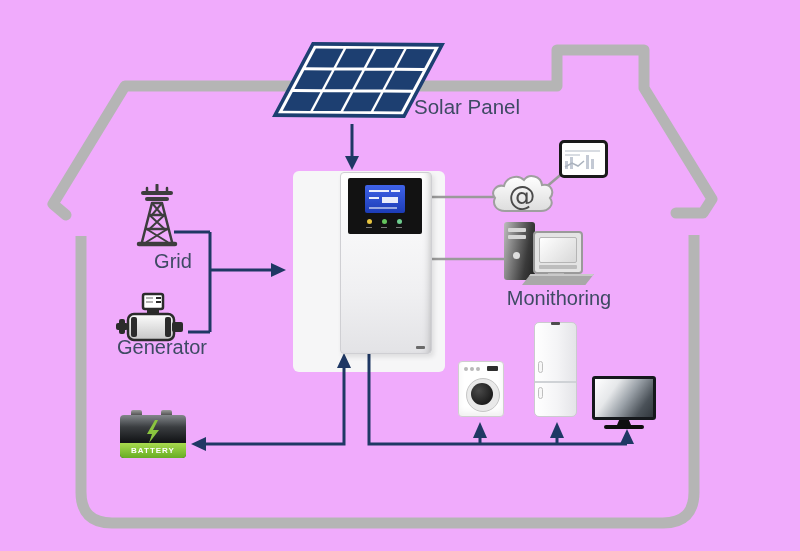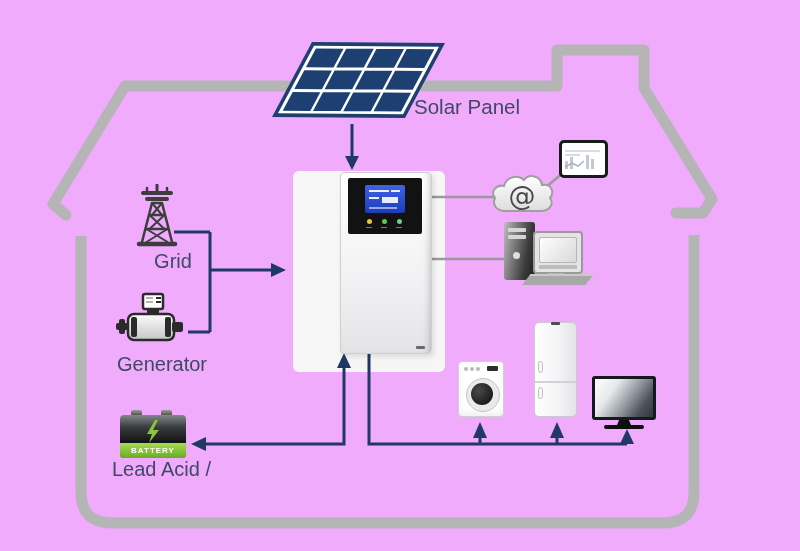--- a/index.html
+++ b/index.html
@@ -158,34 +158,33 @@
     <rect x="40" y="5" width="5" height="2" fill="#2b2b2b"></rect>
     <rect x="40" y="9" width="5" height="2" fill="#2b2b2b"></rect>
     <rect x="31" y="16" width="12" height="6" fill="#2b2b2b"></rect>
     <rect x="12" y="22" width="46" height="26" rx="6" fill="url(#genGrad)" stroke="#2b2b2b" stroke-width="2.5"></rect>
     <rect x="15" y="25" width="6" height="20" rx="2" fill="#2b2b2b"></rect>
     <rect x="49" y="25" width="6" height="20" rx="2" fill="#2b2b2b"></rect>
     <rect x="0" y="31" width="12" height="7" rx="2" fill="#2b2b2b"></rect>
     <rect x="3" y="27" width="6" height="15" rx="2" fill="#2b2b2b"></rect>
     <rect x="56" y="30" width="11" height="10" rx="2" fill="#2b2b2b"></rect>
   </svg>
-  <div class="label center" style="left:112px;top:352px;width:100px">Generator</div>
+  <div class="label center" style="left:112px;top:335px;width:100px">Generator</div>
 
   <div class="battery">
     <div class="bat-term" style="left:11px"></div>
     <div class="bat-term" style="left:41px"></div>
     <div class="bat-body">
       <svg width="66" height="28" style="position:absolute;left:0;top:1px">
         <polygon points="35,4 27,18 32,18 29,27 39,14 33,14 38,4" fill="#8ac43f"></polygon>
       </svg>
       <div class="bat-strip">BATTERY</div>
     </div>
   </div>
   <div class="label" style="left:112px;top:457px">
-    <div>Lead Acid /</div>
   </div>
 
   <div class="inverter">
     <div class="inv-display">
       <div class="inv-lcd">
         <div class="lcd-line" style="left:4px;top:5px;width:20px"></div>
         <div class="lcd-line" style="left:26px;top:5px;width:9px"></div>
         <div class="lcd-line" style="left:4px;top:12px;width:10px"></div>
         <div class="lcd-line" style="left:17px;top:12px;width:16px;height:6px"></div>
         <div class="lcd-line" style="left:4px;top:22px;width:28px;opacity:.6"></div>
@@ -227,20 +226,21 @@
     <div class="pc-bay" style="top:13px"></div>
     <div class="pc-btn"></div>
   </div>
   <div class="crt">
     <div class="crt-screen"></div>
     <div class="crt-strip"></div>
   </div>
   <div class="crt-neck"></div>
   <div class="crt-base"></div>
   <div class="keyboard"></div>
+  <div class="label center" style="left:494px;top:286px;width:130px">Monithoring</div>
 
   <div class="washer">
     <div class="wash-knob" style="left:5px"></div>
     <div class="wash-knob" style="left:11px"></div>
     <div class="wash-knob" style="left:17px"></div>
     <div class="wash-slot"></div>
     <div class="wash-door">
       <div class="wash-drum"></div>
     </div>
   </div>

